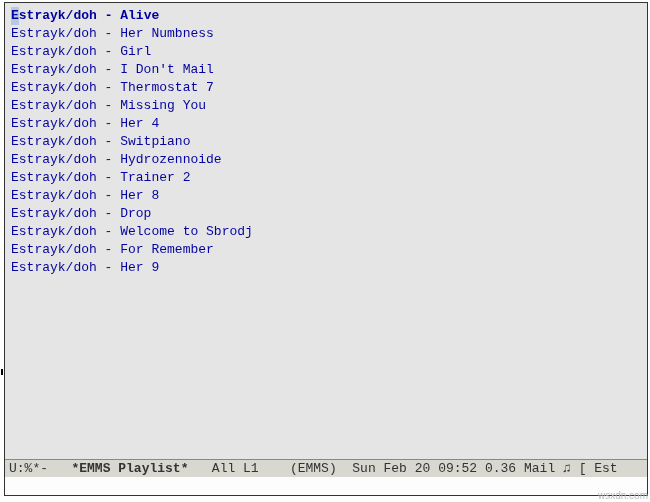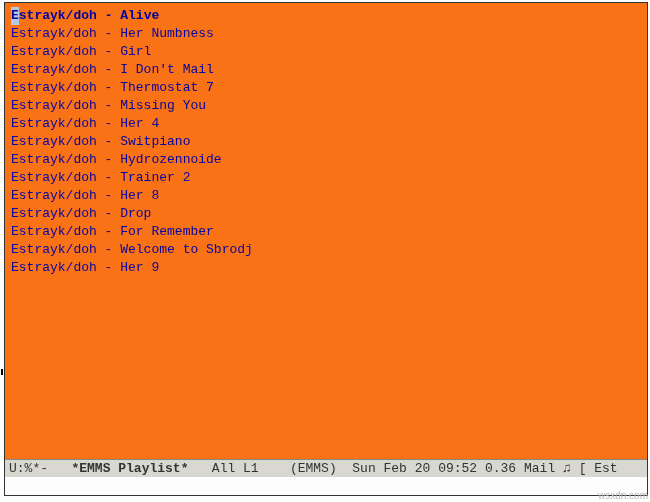--- a/index.html
+++ b/index.html
@@ -24,21 +24,21 @@
       margin-left: 4px;
       position: relative;
       background: #fdfdfd;
       display: flex;
       flex-direction: column;
     }
     .buffer-area {
       flex: 1;
       padding: 4px 6px;
       overflow: hidden;
-      background: #f97316;
+      background: #e5e5e5;
       position: relative;
     }
     .track {
       color: #0504a0;
       line-height: 18px;
       white-space: pre;
       cursor: pointer;
     }
     .track.current {
       font-weight: bold;
@@ -103,22 +103,22 @@
       <div class="track"><span>Estrayk/doh - Girl</span></div>
       <div class="track"><span>Estrayk/doh - I Don't Mail</span></div>
       <div class="track"><span>Estrayk/doh - Thermostat 7</span></div>
       <div class="track"><span>Estrayk/doh - Missing You</span></div>
       <div class="track"><span>Estrayk/doh - Her 4</span></div>
       <div class="track"><span>Estrayk/doh - Switpiano</span></div>
       <div class="track"><span>Estrayk/doh - Hydrozennoide</span></div>
       <div class="track"><span>Estrayk/doh - Trainer 2</span></div>
       <div class="track"><span>Estrayk/doh - Her 8</span></div>
       <div class="track"><span>Estrayk/doh - Drop</span></div>
+      <div class="track"><span>Estrayk/doh - Welcome to Sbrodj</span></div>
       <div class="track"><span>Estrayk/doh - For Remember</span></div>
-      <div class="track"><span>Estrayk/doh - Welcome to Sbrodj</span></div>
       <div class="track"><span>Estrayk/doh - Her 9</span></div>
     </div>
   <div class="mode-line">
     <span>U:%*-</span>
     <span>   </span>
     <span class="buf-name">*EMMS Playlist*</span>
     <span>   </span>
     <span>All L1</span>
     <span>    </span>
     <span>(EMMS)</span>

